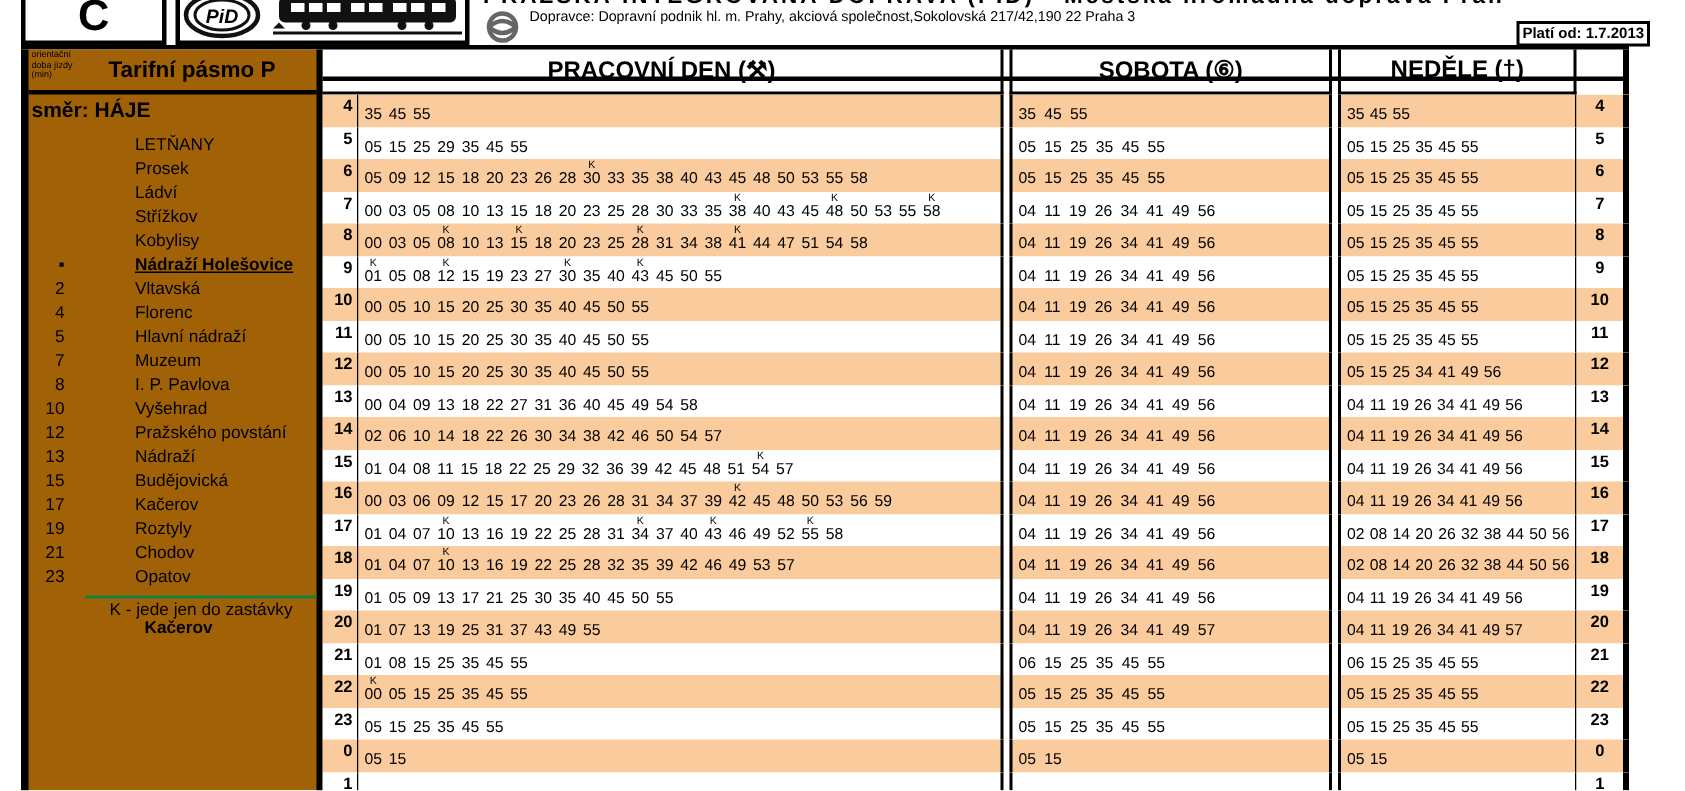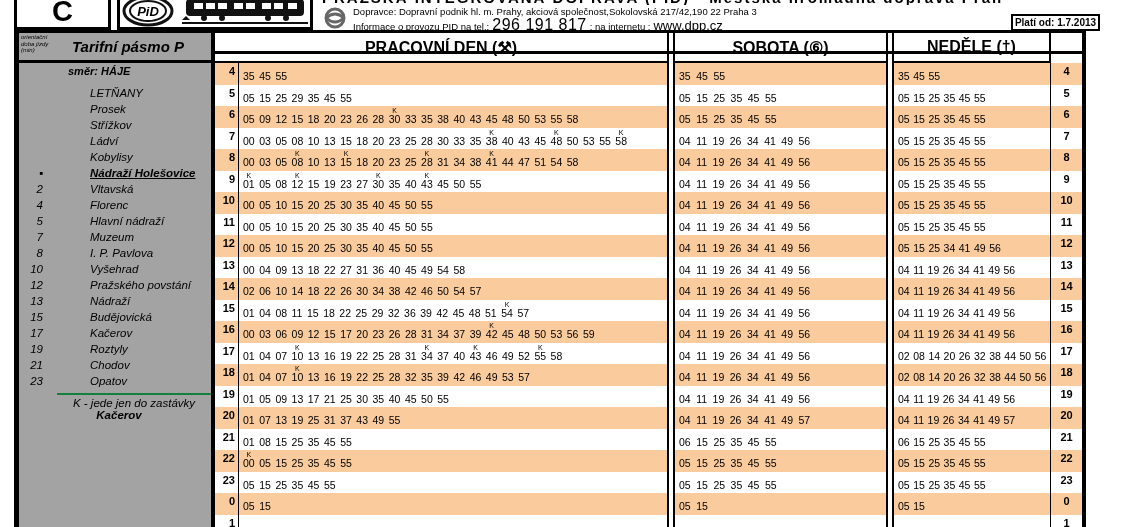--- a/index.html
+++ b/index.html
@@ -25,26 +25,26 @@
   .valid-box{position:absolute;left:1011px;top:14px;width:89px;height:17px;border:2px solid #000;
          box-sizing:border-box;display:flex;align-items:center;justify-content:center;
          font-size:10px;font-weight:bold;white-space:nowrap;}
   .hbar{position:absolute;left:14px;top:30px;width:1072px;height:3px;background:#000;}
 
   
   .bodyarea{position:absolute;left:14px;top:33px;width:1072px;height:494px;display:flex;}
 
   
   .sidebar{width:201px;flex:none;border-left:5px solid #000;border-right:4px solid #000;
-           box-sizing:border-box;background:#a3a3a3;font-style:italic;}
+           box-sizing:border-box;background:#a16207;}
   .sb-head{height:30px;border-bottom:3px solid #000;box-sizing:border-box;position:relative;}
   .corner{position:absolute;left:2px;top:1px;font-size:6px;line-height:6.5px;}
   .zone{font-weight:bold;font-size:15px;text-align:center;padding-left:26px;line-height:28px;
         white-space:nowrap;}
-  .direction{font-weight:bold;font-size:11px;padding:2px 0 0 2px;margin-left:47px;}
+  .direction{font-weight:bold;font-size:14px;padding:2px 0 0 2px;}
   .stations{margin-top:8px;}
   .station-row{display:flex;height:16px;align-items:center;font-size:11.5px;}
   .st-time{width:24px;flex:none;text-align:right;margin-right:7px;}
   .st-name{white-space:nowrap;padding-left:40px;}
   .st-name.current{font-weight:bold;text-decoration:underline;}
   .fn{border-top:2px solid #15803d;margin-left:38px;margin-top:4px;padding-top:2px;}
   .fn1{font-size:11.5px;text-align:center;}
   .fn2{font-size:11.5px;font-weight:bold;text-align:center;padding-right:30px;}
 
   
@@ -121,26 +121,20 @@
     <div class="op-wrap">
       <span>
         <svg width="26" height="24" viewBox="0 0 26 24">
           <circle cx="13" cy="12" r="9" fill="none" stroke="#666" stroke-width="3"></circle>
           <path d="M4 12 Q13 4 22 12" stroke="#666" stroke-width="3" fill="none"></path>
           <path d="M4 12 Q13 20 22 12" stroke="#666" stroke-width="3" fill="none"></path>
         </svg>
       </span>
       <div class="op-lines">
         <div class="op1">Dopravce: Dopravní podnik hl. m. Prahy, akciová společnost,Sokolovská 217/42,190 22 Praha 3</div>
-        <div class="op2">
-          <span>Informace o provozu PID na tel.:</span>
-          <span class="phone">296 191 817</span>
-          <span>; na internetu :</span>
-          <span class="site">www.dpp.cz</span>
-        </div>
       </div>
     </div>
   </div>
 
   <div class="valid-box">Platí od: 1.7.2013</div>
   <div class="hbar"></div>
 
   <div class="bodyarea">
 
     <aside class="sidebar">
@@ -157,25 +151,25 @@
           <div class="station-row">
             <span class="st-time"></span>
             <span class="st-name">LETŇANY</span>
           </div>
           <div class="station-row">
             <span class="st-time"></span>
             <span class="st-name">Prosek</span>
           </div>
           <div class="station-row">
             <span class="st-time"></span>
+            <span class="st-name">Ládví</span>
+          </div>
+          <div class="station-row">
+            <span class="st-time"></span>
             <span class="st-name">Střížkov</span>
-          </div>
-          <div class="station-row">
-            <span class="st-time"></span>
-            <span class="st-name">Ládví</span>
           </div>
           <div class="station-row">
             <span class="st-time"></span>
             <span class="st-name">Kobylisy</span>
           </div>
           <div class="station-row">
             <span class="st-time">▪</span>
             <span class="st-name current">Nádraží Holešovice</span>
           </div>
           <div class="station-row">

